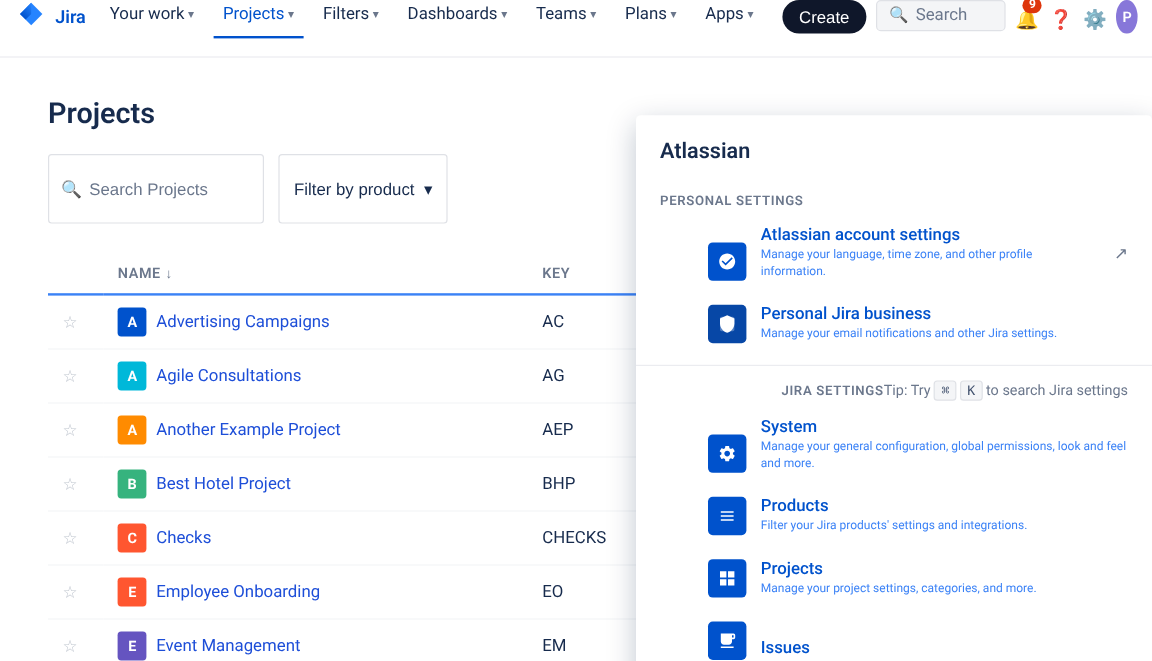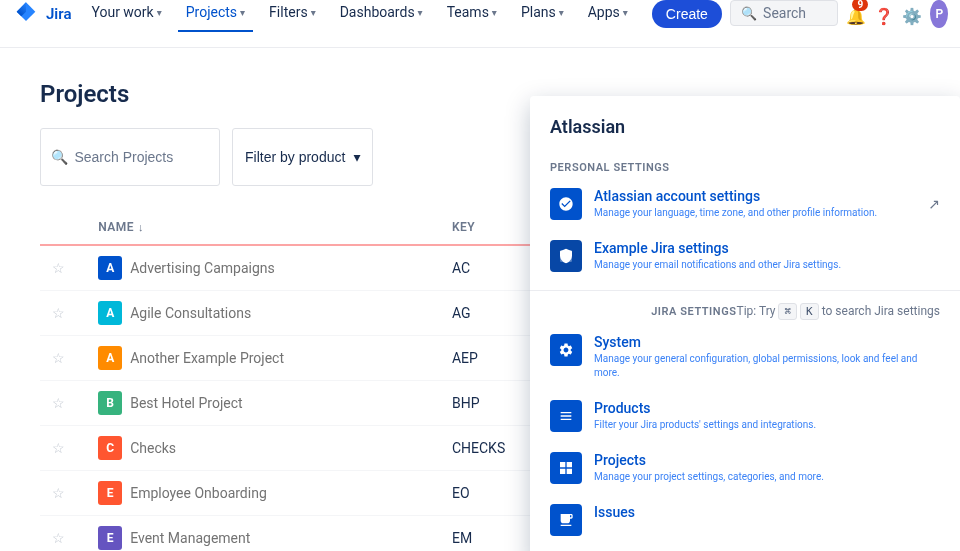--- a/index.html
+++ b/index.html
@@ -38,21 +38,21 @@
       width: 32px; height: 32px; border-radius: 50%; display: flex; align-items: center;
       justify-content: center; cursor: pointer; color: #42526e; font-size: 16px;
       position: relative;
     }
     .nav-badge {
       position: absolute; top: -2px; right: -2px;
       background: #de350b; color: #fff; font-size: 10px; font-weight: 700;
       border-radius: 10px; padding: 1px 4px; min-width: 16px; text-align: center;
     }
     .nav-create-btn {
-      background: #1d4ed8; color: #fff; border: none; border-radius: 14px;
+      background: #0f172a; color: #fff; border: none; border-radius: 14px;
       padding: 6px 14px; font-size: 14px; font-weight: 500; cursor: pointer;
     }
     .nav-avatar {
       width: 28px; height: 28px; border-radius: 50%; background: #8777d9;
       display: flex; align-items: center; justify-content: center;
       color: #fff; font-size: 12px; font-weight: 600; cursor: pointer;
     }
 
     
     .main-layout { display: flex; height: calc(100vh - 48px); }
@@ -76,29 +76,29 @@
       border: 1px solid #dfe1e6; border-radius: 3px;
       padding: 20px 12px; background: #fff; cursor: pointer;
       font-size: 14px; color: #172b4d;
     }
 
     
     .projects-table { width: 100%; border-collapse: collapse; }
     .projects-table thead th {
       text-align: left; padding: 10px 12px;
       font-size: 12px; font-weight: 600; color: #6b778c;
-      border-bottom: 2px solid #fca5a5; text-transform: uppercase; letter-spacing: 0.04em;
+      border-bottom: 2px solid #3b82f6; text-transform: uppercase; letter-spacing: 0.04em;
     }
     .projects-table tbody tr { border-bottom: 1px solid #f4f5f7; }
     .projects-table tbody td { padding: 10px 12px; vertical-align: middle; }
     .star-cell { width: 30px; }
     .star { color: #c1c7d0; font-size: 14px; cursor: pointer; }
     .project-name-cell { display: flex; align-items: center; gap: 8px; }
     .project-icon { width: 24px; height: 24px; border-radius: 3px; display: flex; align-items: center; justify-content: center; font-size: 12px; font-weight: 700; color: #fff; flex-shrink: 0; }
-    .project-link { color: #737373; text-decoration: none; font-size: 14px; }
+    .project-link { color: #1d4ed8; text-decoration: none; font-size: 14px; }
     .key-cell { color: #172b4d; font-size: 14px; }
     .type-cell { color: #172b4d; font-size: 14px; }
     .more-cell { color: #6b778c; cursor: pointer; font-size: 18px; width: 32px; text-align: center; }
     .col-name { width: 280px; }
     .col-key { width: 120px; }
     .col-type { width: 220px; }
     .col-more { width: 40px; }
 
     .name-header { display: flex; align-items: center; gap: 4px; }
     .sort-icon { font-size: 11px; }
@@ -106,22 +106,22 @@
     
     .settings-overlay {
       position: absolute; top: 48px; right: 0; width: 430px;
       background: #fff; box-shadow: 0 8px 24px rgba(9,30,66,0.25);
       border-radius: 4px; z-index: 200; max-height: calc(100vh - 48px); overflow-y: auto;
     }
     .settings-panel { padding: 20px 0; }
     .settings-title { font-size: 18px; font-weight: 600; color: #172b4d; padding: 0 20px 16px; }
     .settings-section-label { font-size: 11px; font-weight: 600; color: #6b778c; text-transform: uppercase; letter-spacing: 0.05em; padding: 8px 20px 4px; }
     .settings-item {
-      display: flex; align-items: flex-start; gap: 12px;
-      padding: 10px 20px; cursor: pointer; position: relative;
+      display: flex; align-items: flex-end; gap: 12px;
+      padding: 10px 20px; cursor: pointer; position: relative; margin-left: 40px;
     }
     .settings-item-icon {
       width: 32px; height: 32px; border-radius: 4px;
       display: flex; align-items: center; justify-content: center;
       flex-shrink: 0; font-size: 16px;
     }
     .icon-blue { background: #0052cc; color: #fff; }
     .icon-blue2 { background: #0747a6; color: #fff; }
     .settings-item-content { flex: 1; }
     .settings-item-title { font-size: 14px; font-weight: 500; color: #0052cc; margin-bottom: 2px; }
@@ -370,21 +370,21 @@
       </div>
 
       <div class="settings-item">
         <div class="settings-item-icon icon-blue2">
           <svg width="16" height="16" viewBox="0 0 24 24" fill="white">
               <rect x="3" y="3" width="18" height="18" rx="2" fill="white" fill-opacity="0.3"></rect>
               <path d="M12 1L3 5v6c0 5.55 3.84 10.74 9 12 5.16-1.26 9-6.45 9-12V5l-9-4z" fill="white"></path>
             </svg>
         </div>
         <div class="settings-item-content">
-          <div class="settings-item-title">Example Jira settings</div>
+          <div class="settings-item-title">Personal Jira business</div>
           <div class="settings-item-desc">Manage your email notifications and other Jira settings.</div>
         </div>
       </div>
 
       <div class="divider"></div>
 
       <div class="jira-settings-row">
         <div class="settings-section-label">Jira settings</div>
         <div class="jira-tip">
           <span>Tip: Try </span>

